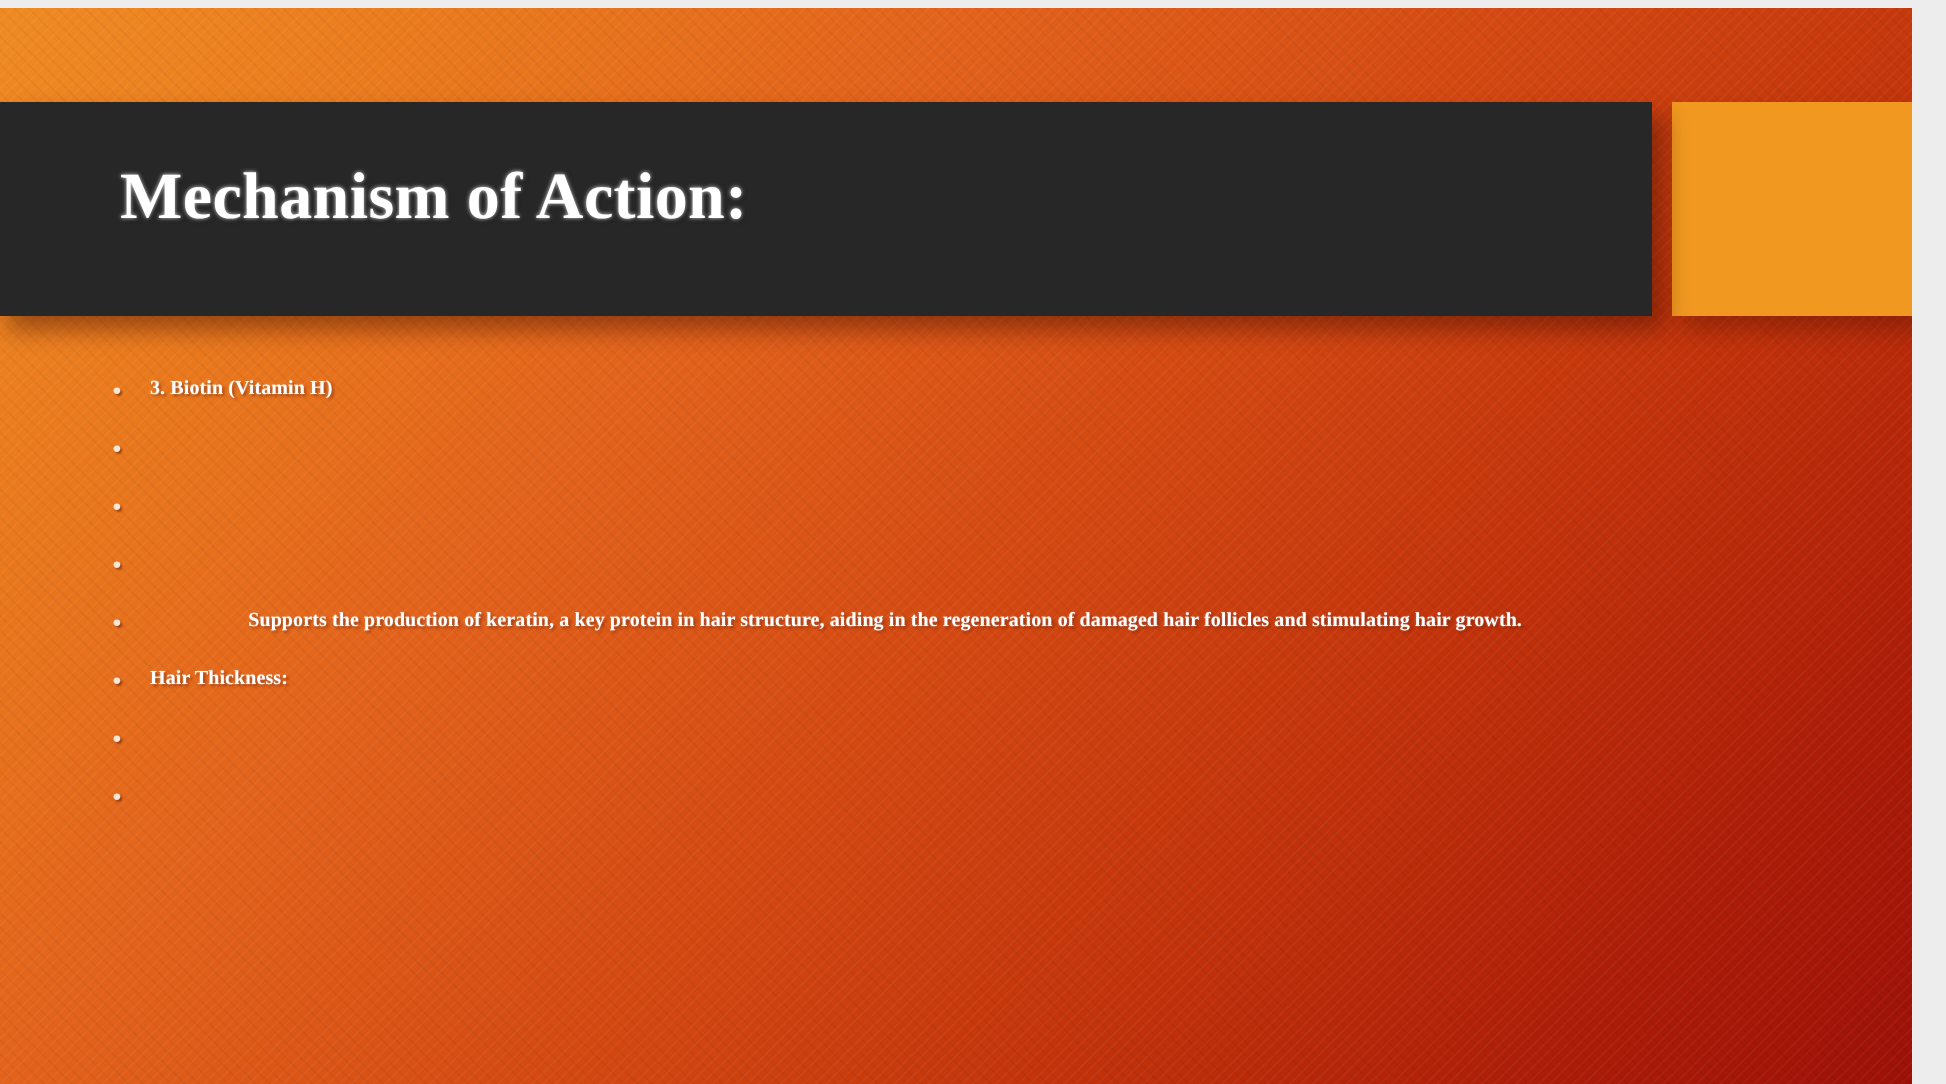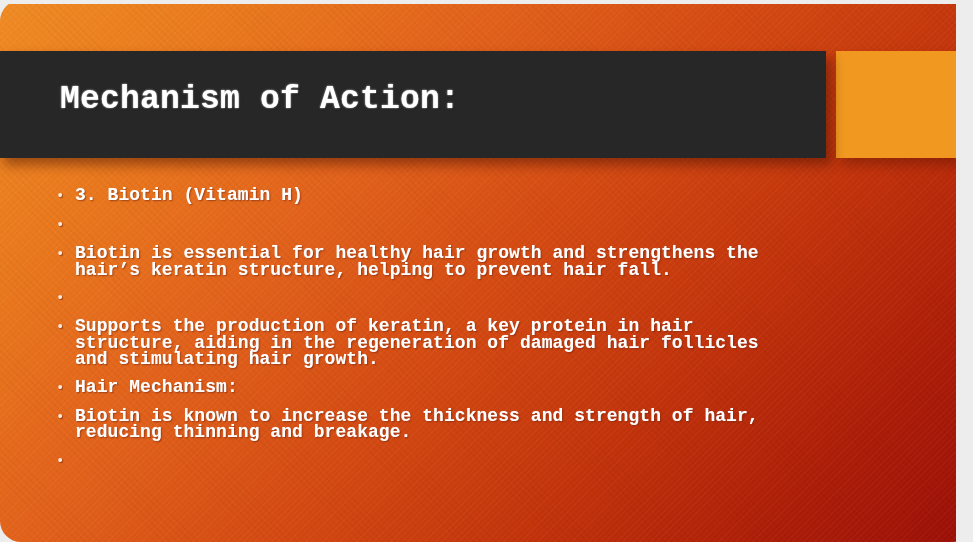--- a/index.html
+++ b/index.html
@@ -6,22 +6,21 @@
     margin: 0;
     padding: 0;
     background: #ededed;
   }
   #slide-root {
     position: relative;
     width: 973px;
     height: 542px;
     overflow: hidden;
     background: #ededed;
-    font-family: Liberation Mono, monospace;
-    border-radius: 21px;
+    font-family: Liberation Serif, serif;
   }
 
   
   #slide-canvas {
     position: absolute;
     left: 0;
     top: 4px;
     width: 956px;
     height: 538px;
     overflow: hidden;
@@ -108,30 +107,30 @@
     color: #f6e7d8;
     font-size: 14px;
     line-height: 17px;
     padding-top: 1px;
     text-align: left;
     text-shadow: 1px 1px 1px rgba(90,20,5,0.5);
   }
   .bullet-text {
     flex: 1 1 auto;
     color: #ffffff;
-    font-size: 18px;
+    font-size: 10px;
     font-weight: bold;
     line-height: 16.5px;
     letter-spacing: 0.05px;
     text-shadow:
       0 0 1px rgba(255,255,255,0.35),
       1px 1px 1.5px rgba(110,28,6,0.6);
   }
   .w-narrow  { max-width: 726px; }
-  .w-medium  { max-width: 686px; }
+  .w-medium  { max-width: 686px; text-align: right; }
   .w-wide    { max-width: 742px; }
 </style>
 </head>
 <body>
 
 <div id="slide-root">
 
   <div id="slide-canvas">
 
     <div id="slide-texture"></div>
@@ -145,36 +144,34 @@
     <div id="body-list">
         <div class="bullet-row">
           <span class="bullet-marker">•</span>
           <span class="bullet-text w-narrow">3. Biotin (Vitamin H)</span>
         </div>
         <div class="bullet-row">
           <span class="bullet-marker">•</span>
         </div>
         <div class="bullet-row">
           <span class="bullet-marker">•</span>
-          <span class="bullet-text w-narrow">Biotin is essential for healthy hair growth and strengthens the hair’s keratin structure, helping to prevent hair fall.</span>
         </div>
         <div class="bullet-row">
           <span class="bullet-marker">•</span>
         </div>
         <div class="bullet-row">
           <span class="bullet-marker">•</span>
           <span class="bullet-text w-medium">Supports the production of keratin, a key protein in hair structure, aiding in the regeneration of damaged hair follicles and stimulating hair growth.</span>
         </div>
         <div class="bullet-row">
           <span class="bullet-marker">•</span>
-          <span class="bullet-text w-narrow">Hair Mechanism:</span>
+          <span class="bullet-text w-narrow">Hair Thickness:</span>
         </div>
         <div class="bullet-row">
           <span class="bullet-marker">•</span>
-          <span class="bullet-text w-medium">Biotin is known to increase the thickness and strength of hair, reducing thinning and breakage.</span>
         </div>
         <div class="bullet-row">
           <span class="bullet-marker">•</span>
         </div>
       </div>
 
   </div>
 </div>
 
 </body></html>

